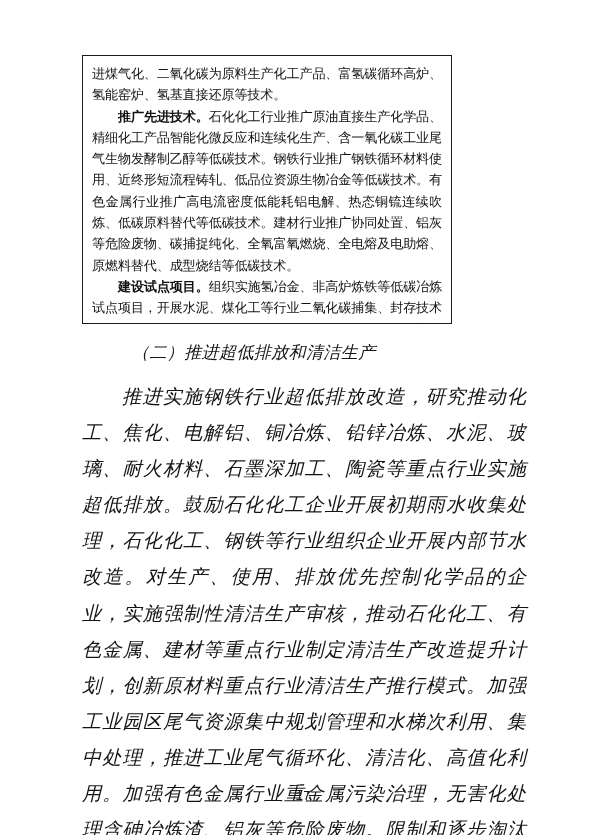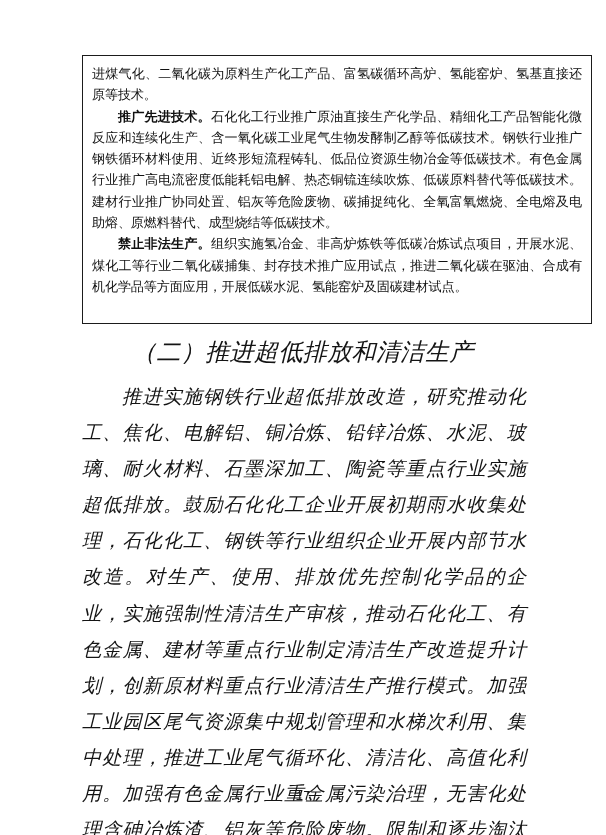--- a/index.html
+++ b/index.html
@@ -14,21 +14,21 @@
     font-family: "DejaVu Serif", "Liberation Serif", serif;
     color: #1a1a1a;
     overflow: hidden;
   }
 
   
   #boxed-block {
     position: absolute;
     left: 82px;
     top: 55px;
-    width: 510px;
+    width: 370px;
     height: 269px;
     box-sizing: border-box;
     border: 1px solid #1b1b1b;
     padding: 7px 9px 6px 9px;
     overflow: hidden;
   }
   .box-para {
     font-family: "DejaVu Serif", "Liberation Serif", serif;
     font-size: 13.1px;
     line-height: 21.3px;
@@ -47,21 +47,21 @@
     margin-top: 32px;
   }
 
   
   #section-heading {
     position: absolute;
     left: 82px;
     top: 337px;
     width: 442px;
     font-family: "DejaVu Serif", "Liberation Serif", serif;
-    font-size: 24px;
+    font-size: 17px;
     line-height: 30px;
     text-indent: 50px;
     letter-spacing: 0.4px;
     color: #141414;
     font-style: italic;
     font-weight: 500;
   }
 
   
   #body-paragraph {
@@ -95,21 +95,21 @@
 </style>
 </head>
 <body>
 
 <div id="boxed-block">
 
   <p class="box-para">进煤气化、二氧化碳为原料生产化工产品、富氢碳循环高炉、氢能窑炉、氢基直接还原等技术。</p>
 
   <p class="box-para indent"><span class="lead">推广先进技术。</span><span>石化化工行业推广原油直接生产化学品、精细化工产品智能化微反应和连续化生产、含一氧化碳工业尾气生物发酵制乙醇等低碳技术。钢铁行业推广钢铁循环材料使用、近终形短流程铸轧、低品位资源生物冶金等低碳技术。有色金属行业推广高电流密度低能耗铝电解、热态铜锍连续吹炼、低碳原料替代等低碳技术。建材行业推广协同处置、铝灰等危险废物、碳捕捉纯化、全氧富氧燃烧、全电熔及电助熔、原燃料替代、成型烧结等低碳技术。</span></p>
 
-  <p class="box-para indent"><span class="lead">禁止非法生产。</span><span>组织实施氢冶金、非高炉炼铁等低碳冶炼试点项目，开展水泥、煤化工等行业二氧化碳捕集、封存技术推广应用试点，推进二氧化碳在驱油、合成有机化学品等方面应用，开展低碳水泥、氢能窑炉及固碳建材试点。</span></p>
+  <p class="box-para indent"><span class="lead">建设试点项目。</span><span>组织实施氢冶金、非高炉炼铁等低碳冶炼试点项目，开展水泥、煤化工等行业二氧化碳捕集、封存技术推广应用试点，推进二氧化碳在驱油、合成有机化学品等方面应用，开展低碳水泥、氢能窑炉及固碳建材试点。</span></p>
 
 </div>
 
 <div id="section-heading">（二）推进超低排放和清洁生产</div>
 
 <div id="body-paragraph">推进实施钢铁行业超低排放改造，研究推动化工、焦化、电解铝、铜冶炼、铅锌冶炼、水泥、玻璃、耐火材料、石墨深加工、陶瓷等重点行业实施超低排放。鼓励石化化工企业开展初期雨水收集处理，石化化工、钢铁等行业组织企业开展内部节水改造。对生产、使用、排放优先控制化学品的企业，实施强制性清洁生产审核，推动石化化工、有色金属、建材等重点行业制定清洁生产改造提升计划，创新原材料重点行业清洁生产推行模式。加强工业园区尾气资源集中规划管理和水梯次利用、集中处理，推进工业尾气循环化、清洁化、高值化利用。加强有色金属行业重金属污染治理，无害化处理含砷冶炼渣、铝灰等危险废物。限制和逐步淘汰高毒、高污染、高环境风险化工产品和工艺技术，禁止非法生产、使用持久性有机污染物，禁止非法生产添汞产品。支持企业</div>
 
 <div id="page-number">17</div>
 
 </body></html>

